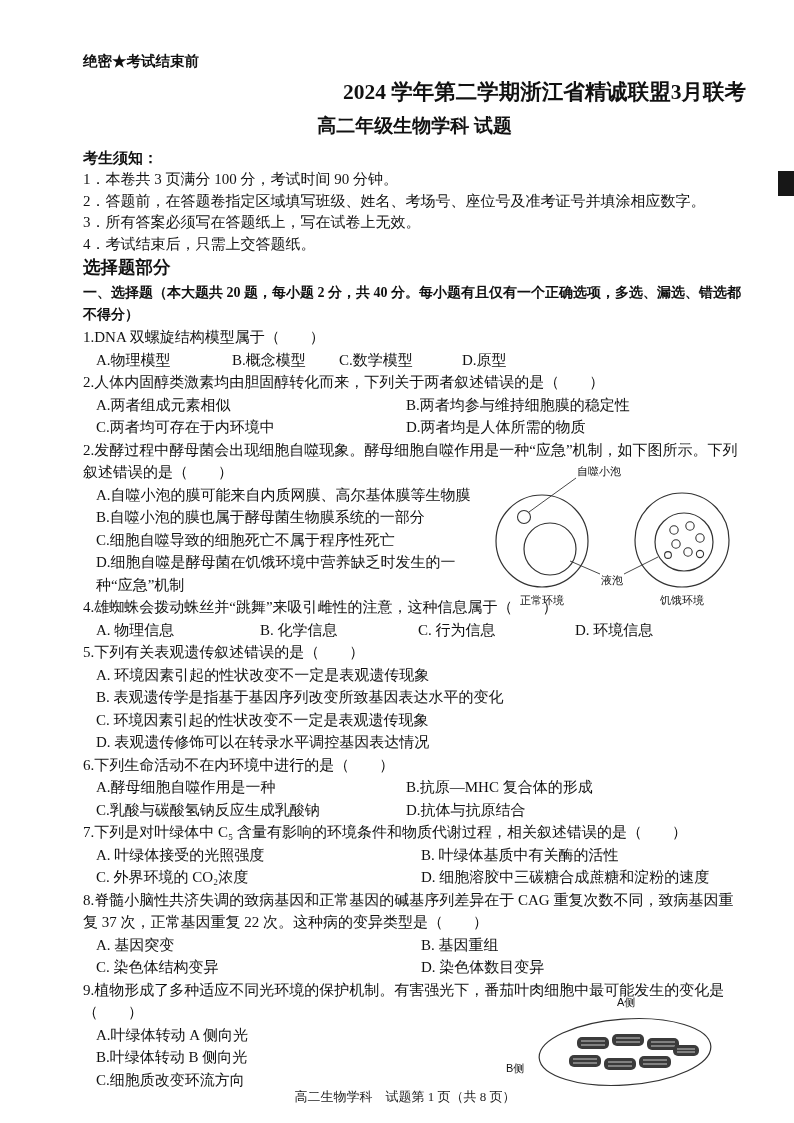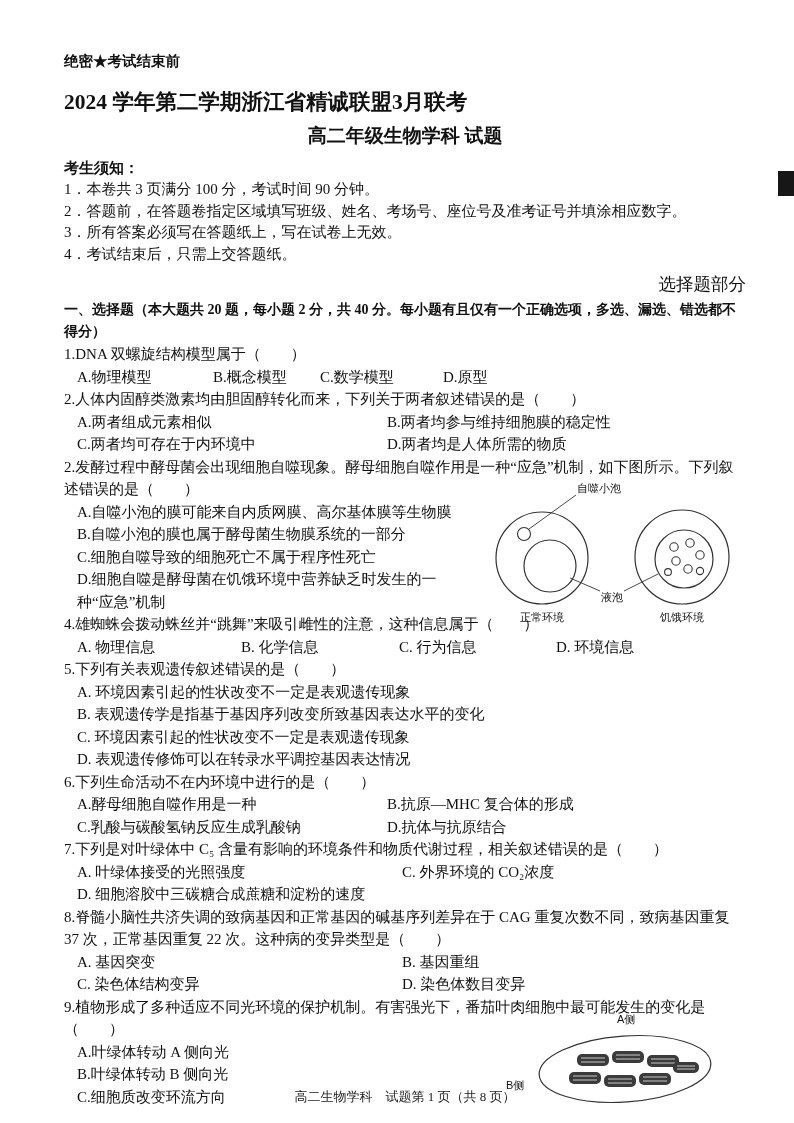--- a/index.html
+++ b/index.html
@@ -3,30 +3,30 @@
 <meta charset="utf-8">
 <style>
   * { box-sizing: border-box; }
   html, body { margin: 0; padding: 0; }
   body {
     width: 794px; height: 1123px;
     background: #ffffff; color: #111;
     font-family: "Liberation Serif", "DejaVu Serif", serif;
     position: relative; overflow: hidden;
   }
-  .page { position: absolute; inset: 0; padding: 52px 48px 0 64px; }
+  .page { position: absolute; inset: 0; padding: 52px 48px 0 83px; }
 
   .classification { font-size: 14.5px; font-weight: bold; }
-  .title    { text-align: left; font-size: 21.5px; font-weight: bold; margin-top: 16px; }
+  .title    { text-align: right; font-size: 21.5px; font-weight: bold; margin-top: 6px; }
   .subtitle { text-align: center; font-size: 19px;   font-weight: bold; margin-top: 7px; }
 
   .notice-heading { font-size: 15px; font-weight: bold; margin-top: 9px; line-height: 21px; }
   .notice-item    { font-size: 15px; line-height: 21.5px; }
 
-  .section-title { text-align: right; font-size: 17.5px; font-weight: normal; margin-top: 7px; }
+  .section-title { text-align: left; font-size: 17.5px; font-weight: bold; margin-top: 0; }
   .section-intro { font-size: 14px; font-weight: bold; line-height: 22px; margin-top: 3px; }
 
   .question { position: relative; font-size: 15px; line-height: 22.5px; }
   .stem { }
   .opt-row, .opt-grid { display: grid; padding-left: 13px; }
   .cols-q1 { grid-template-columns: 136px 107px 123px 1fr; }
   .cols-q4 { grid-template-columns: 164px 158px 157px 1fr; }
   .cols-2a { grid-template-columns: 310px 1fr; }
   .cols-2b { grid-template-columns: 325px 1fr; }
   .opt-stack { padding-left: 13px; }
@@ -154,20 +154,21 @@
       <span>B.抗原—MHC 复合体的形成</span>
       <span>C.乳酸与碳酸氢钠反应生成乳酸钠</span>
       <span>D.抗体与抗原结合</span>
     </div>
   </div>
 
   <div class="question">
     <div class="stem">7.下列是对叶绿体中 C₅ 含量有影响的环境条件和物质代谢过程，相关叙述错误的是（　　）</div>
     <div class="opt-grid cols-2b">
       <span>A. 叶绿体接受的光照强度</span>
+      <span>B. 叶绿体基质中有关酶的活性</span>
       <span>C. 外界环境的 CO₂浓度</span>
       <span>D. 细胞溶胶中三碳糖合成蔗糖和淀粉的速度</span>
     </div>
   </div>
 
   <div class="question">
     <div class="stem">8.脊髓小脑性共济失调的致病基因和正常基因的碱基序列差异在于 CAG 重复次数不同，致病基因重复 37 次，正常基因重复 22 次。这种病的变异类型是（　　）</div>
     <div class="opt-grid cols-2b">
       <span>A. 基因突变</span>
       <span>B. 基因重组</span>

